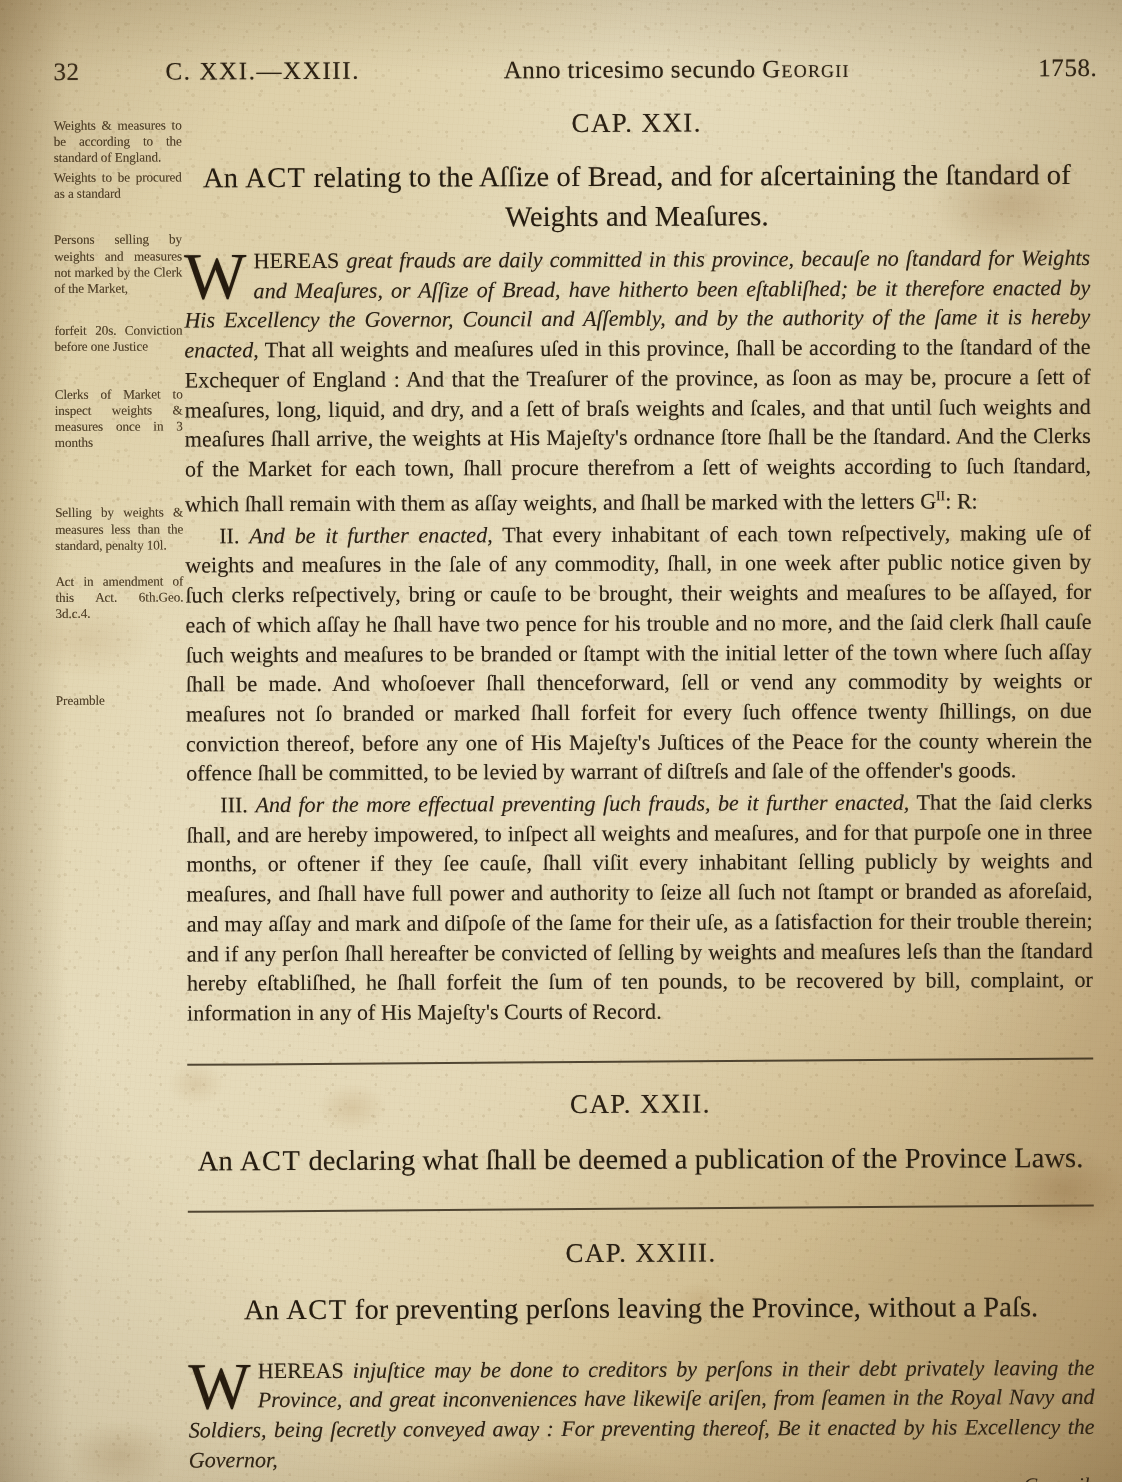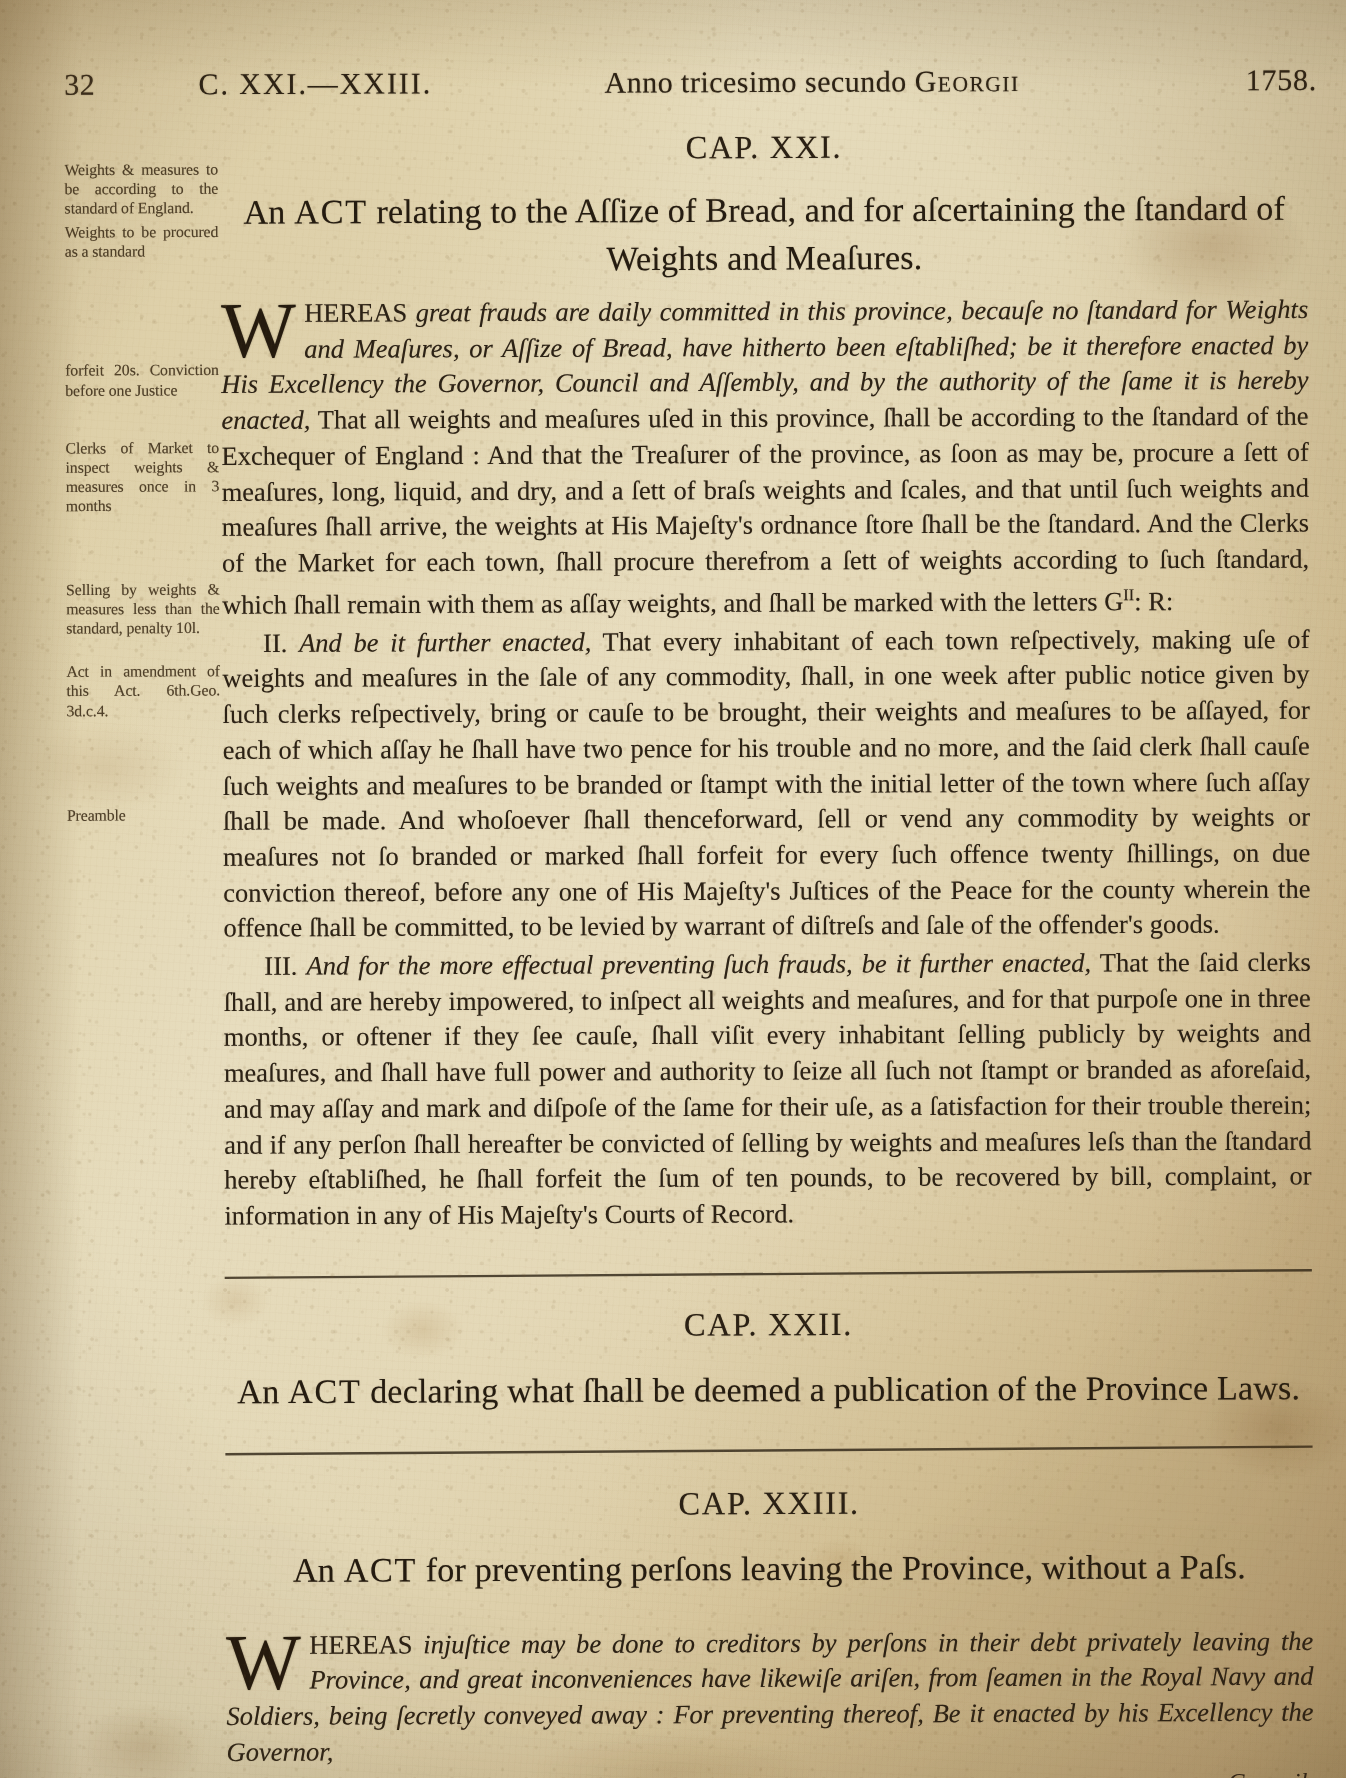--- a/index.html
+++ b/index.html
@@ -246,23 +246,24 @@
       <div class="rh-folio">32</div>
       <div class="rh-chaps">C. XXI.—XXIII.</div>
       <div class="rh-center">
         <span>Anno tricesimo secundo</span>
         <span class="sc">Georgii</span>
       </div>
       <div class="rh-year">1758.</div>
     </div>
 
     <div class="margin">
-      <div class="mnote" style="margin-top:20px">Weights &amp; measures to be according to the standard of England.</div>
+      <div class="mnote" style="margin-top:4px">Weights &amp; measures to be according to the standard of England.</div>
       <div class="mnote" style="margin-top:4px">Weights to be procured as a standard</div>
-      <div class="mnote" style="margin-top:83px">forfeit 20s. Conviction before one Justice</div>
+      <div class="mnote" style="margin-top:30px">Persons selling by weights and measures not marked by the Clerk of the Market,</div>
+      <div class="mnote" style="margin-top:26px">forfeit 20s. Conviction before one Justice</div>
       <div class="mnote" style="margin-top:32px">Clerks of Market to inspect weights &amp; measures once in 3 months</div>
       <div class="mnote" style="margin-top:54px">Selling by weights &amp; measures less than the standard, penalty 10l.</div>
       <div class="mnote" style="margin-top:20px">Act in amendment of this Act. 6th.Geo. 3d.c.4.</div>
       <div class="mnote" style="margin-top:71px">Preamble</div>
     </div>
 
     <div class="col">
 
       <div class="caphead">CAP. XXI.</div>
 

